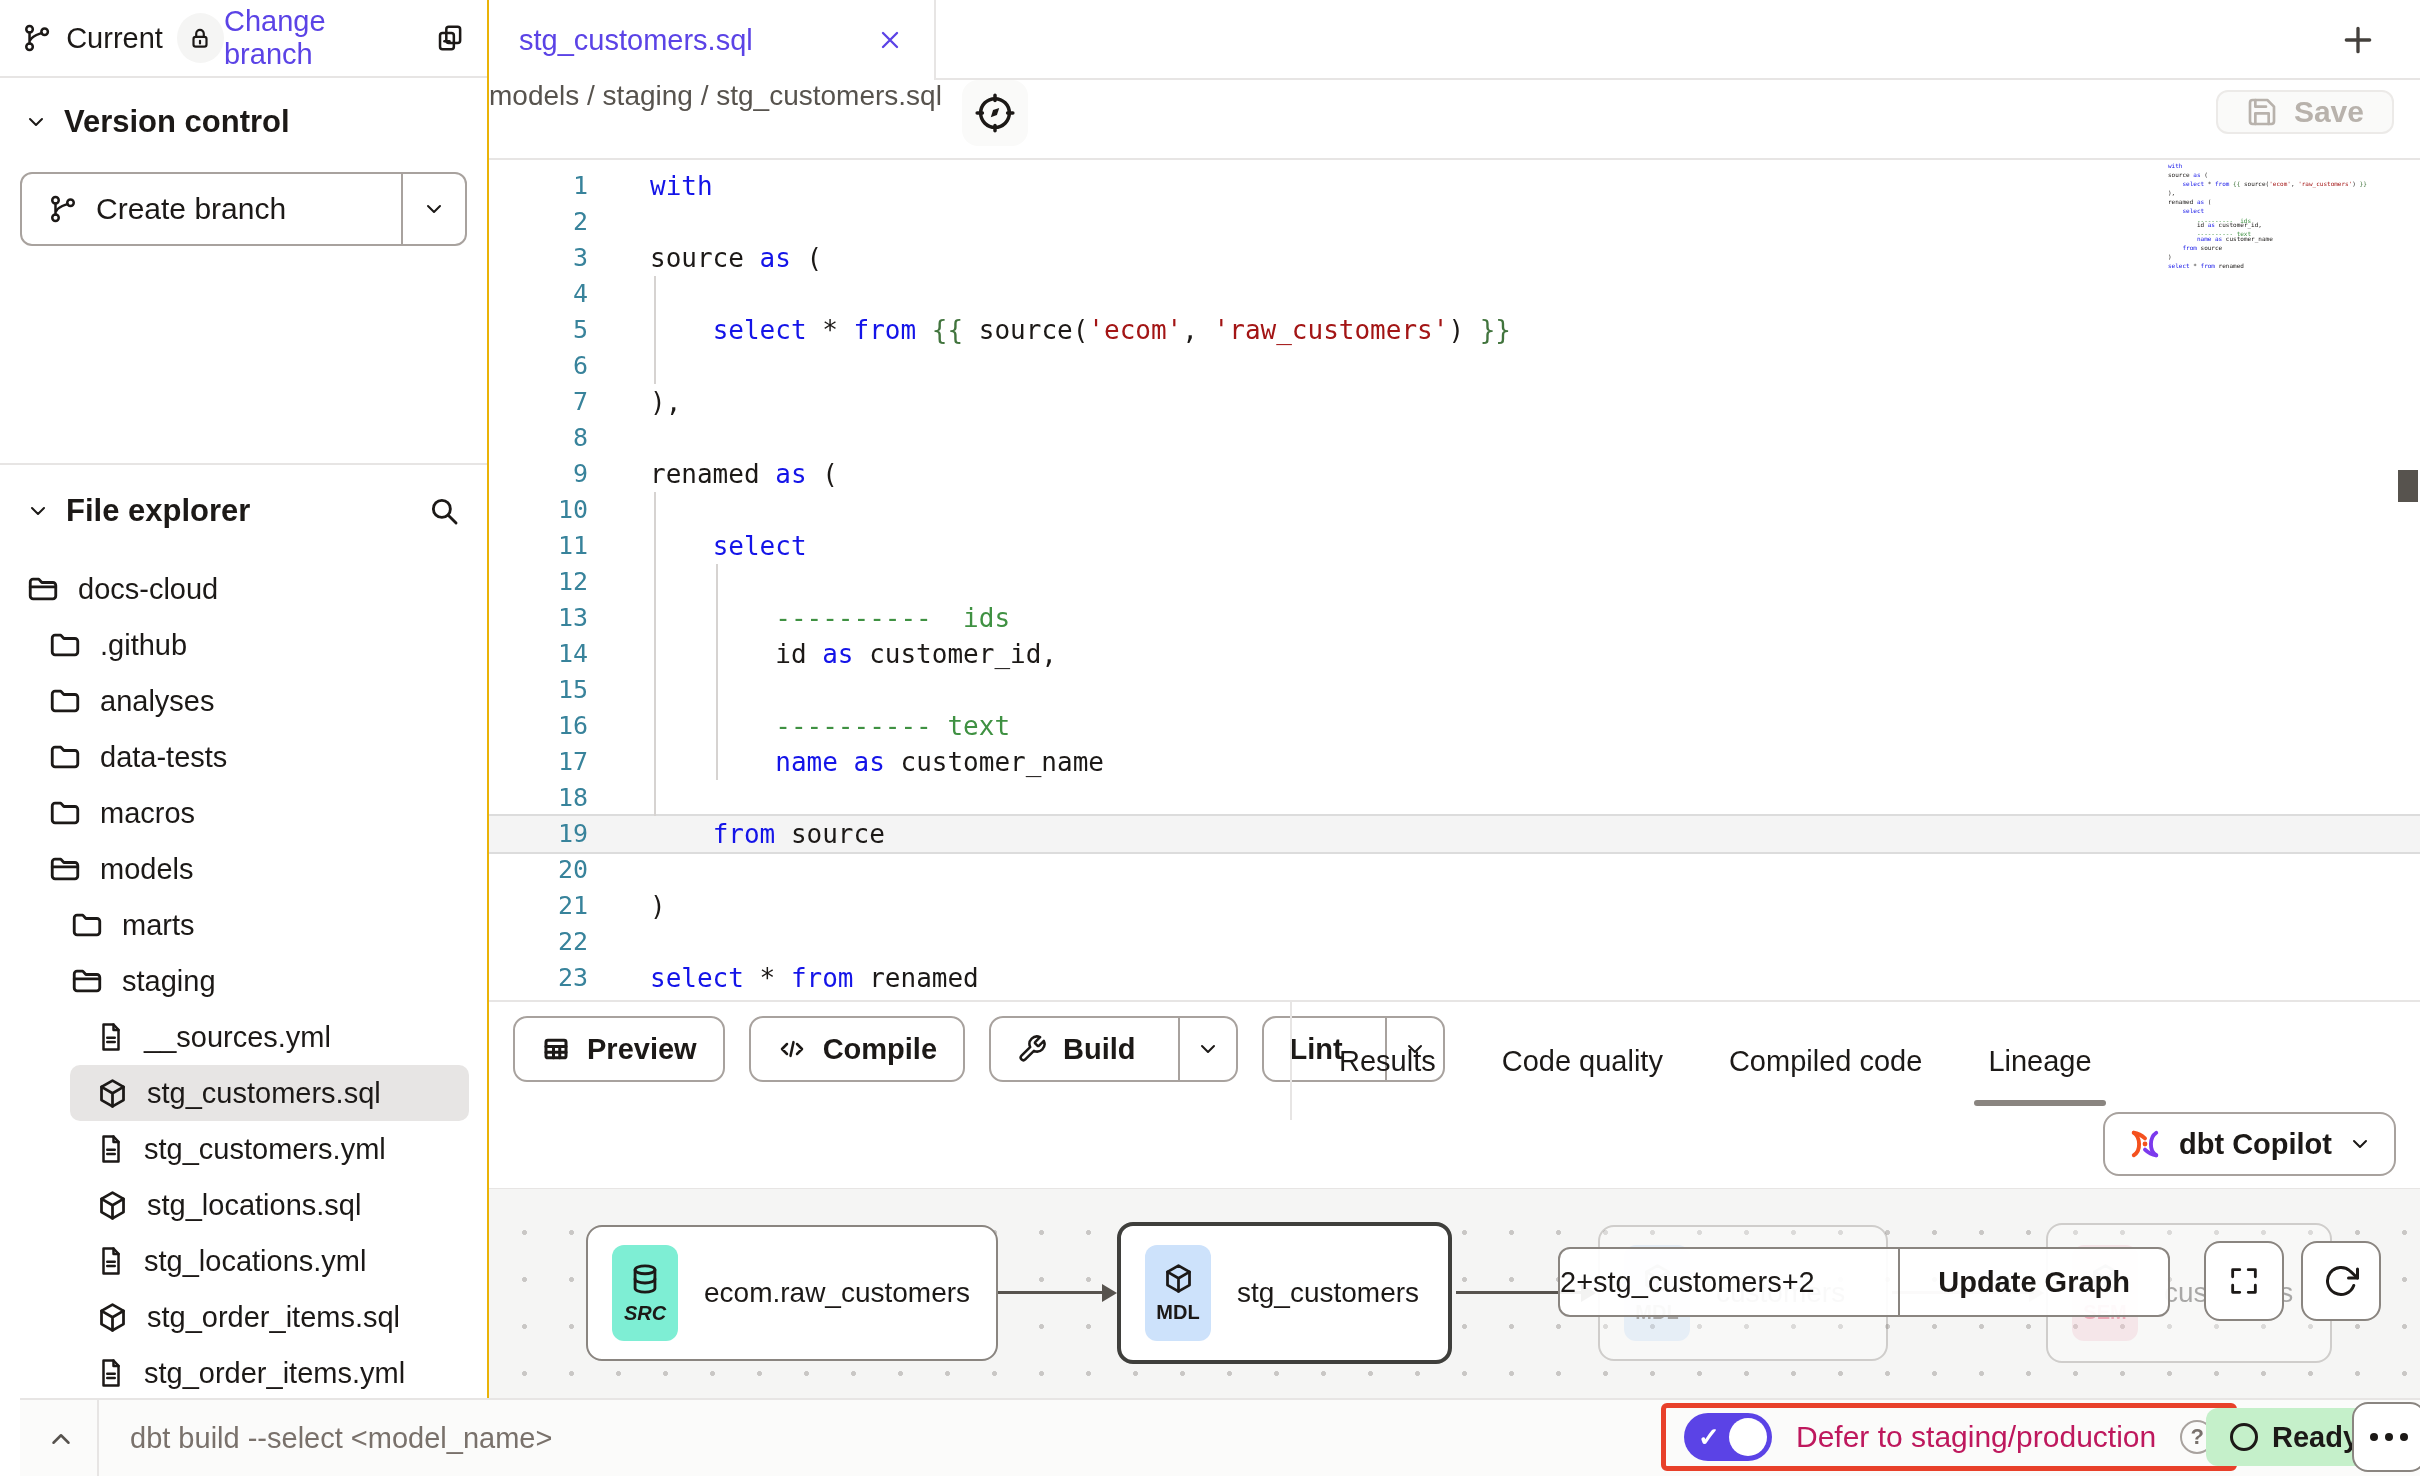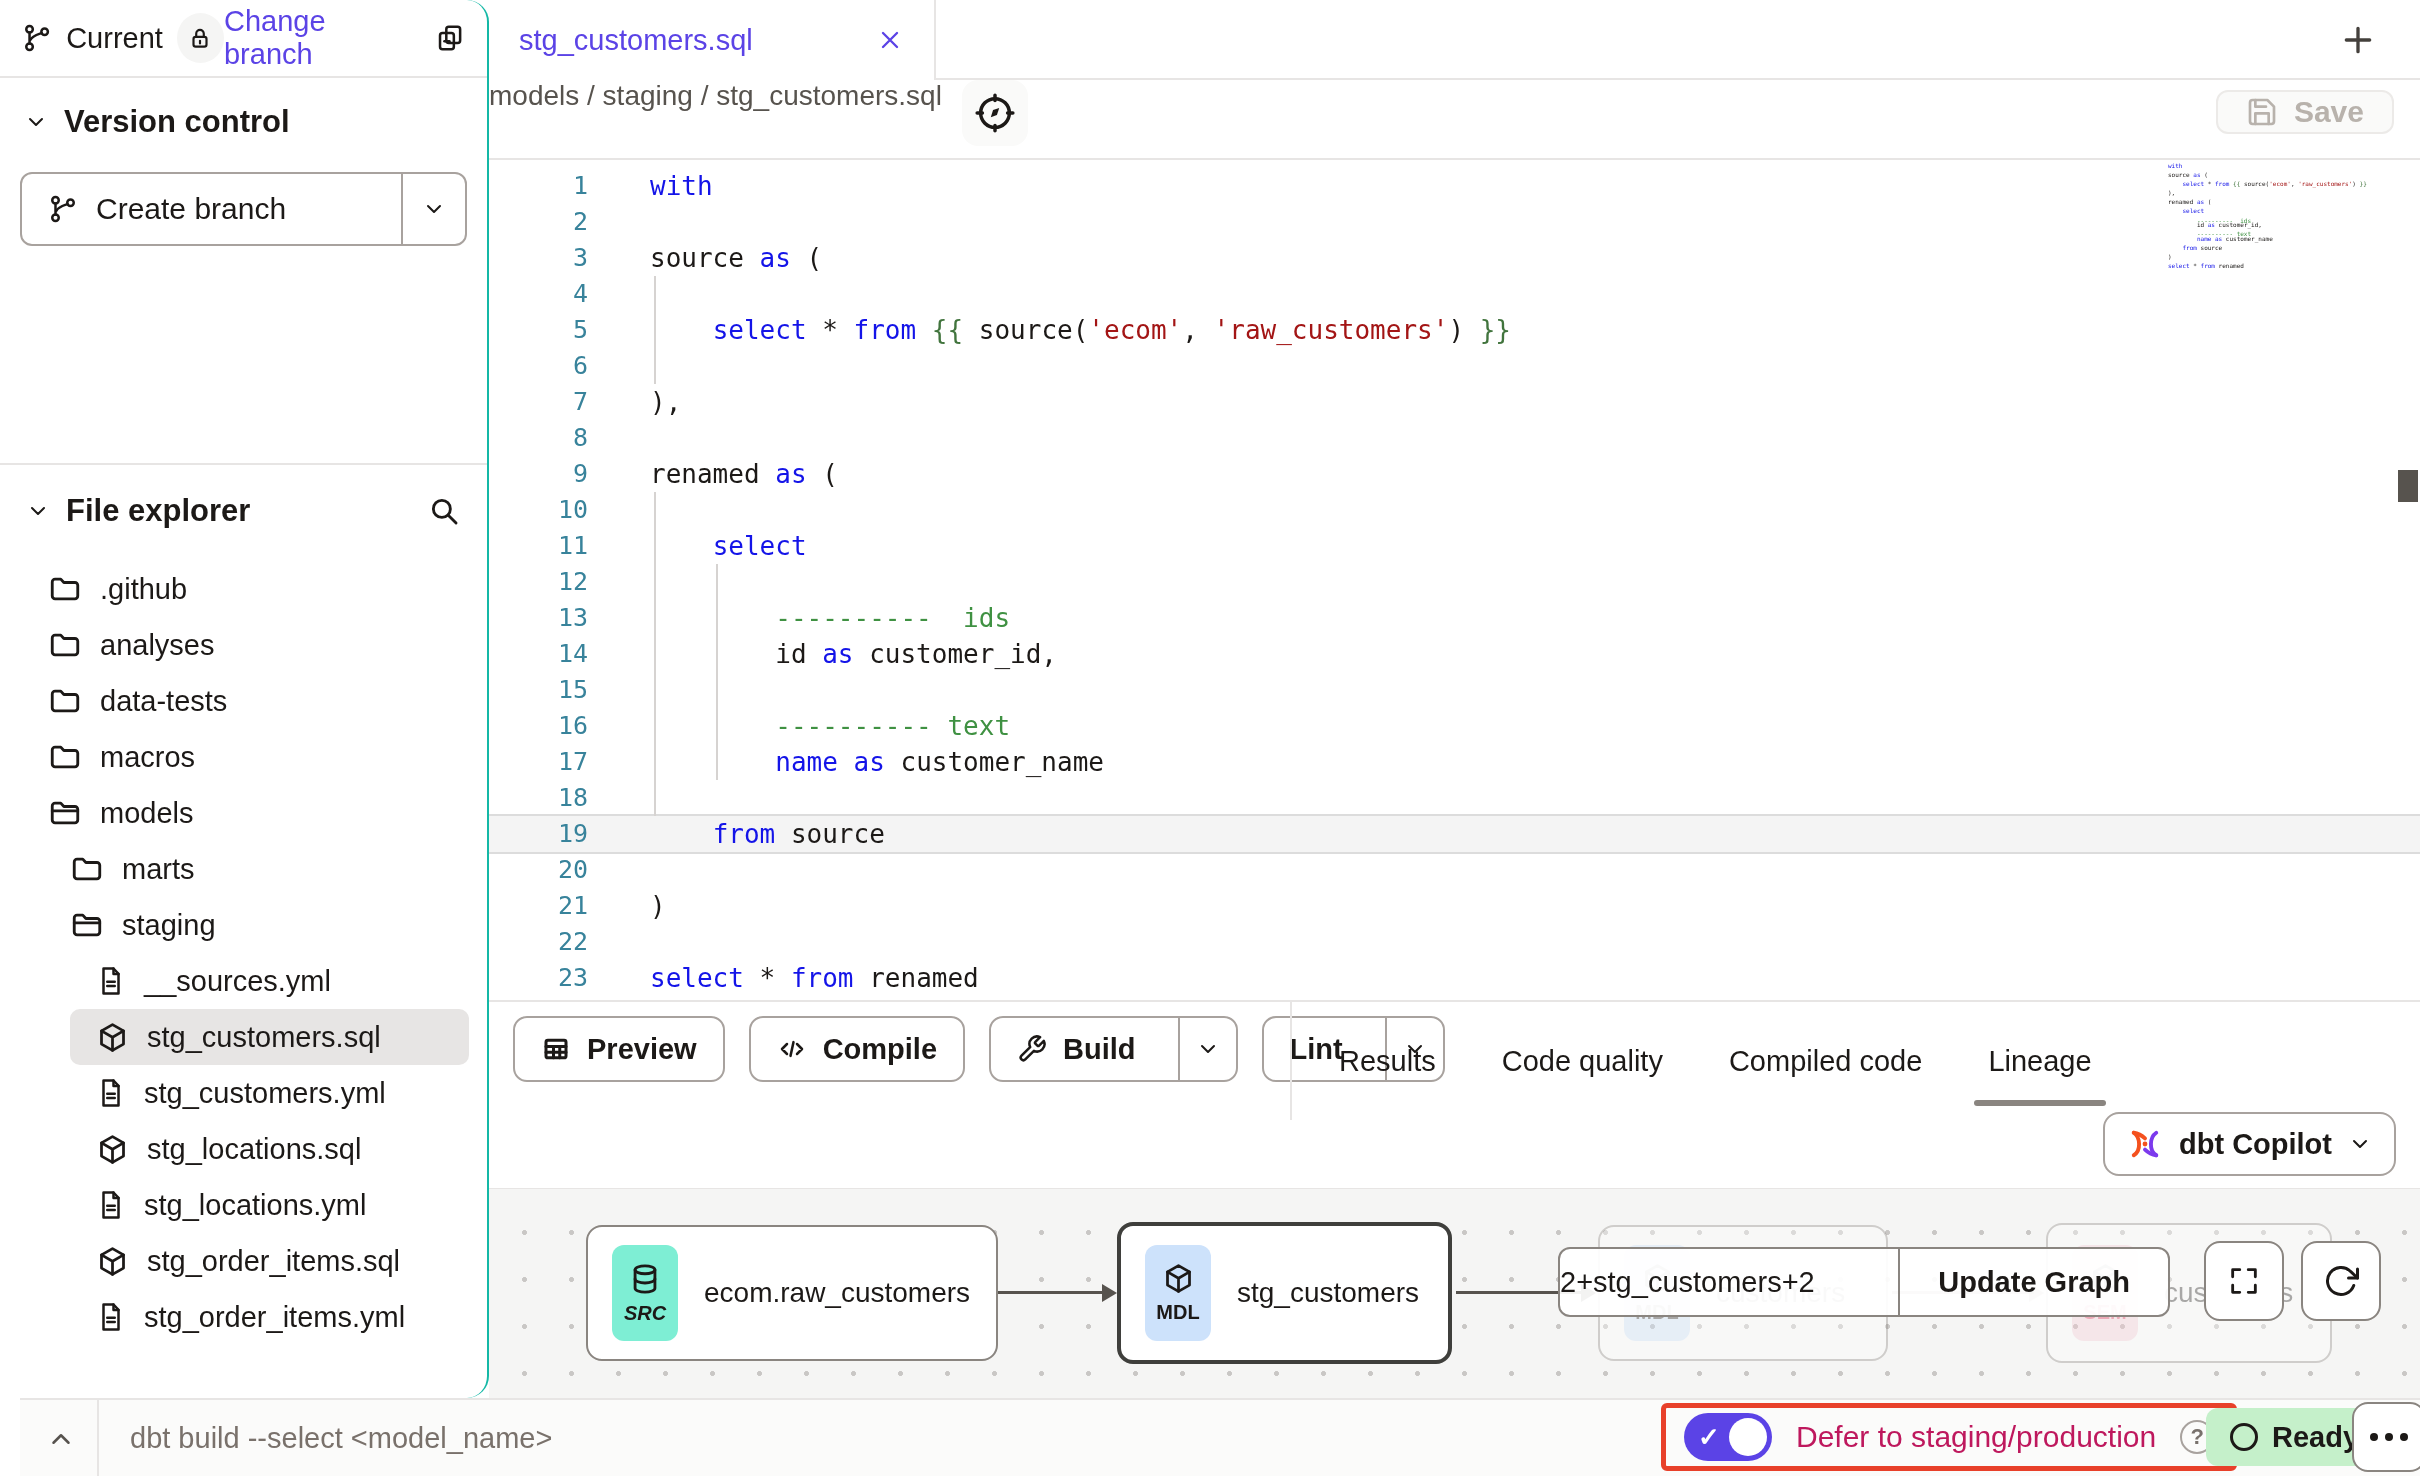--- a/index.html
+++ b/index.html
@@ -5,21 +5,21 @@
   * { box-sizing: border-box; margin: 0; padding: 0; }
   html,body { width:2420px; height:1476px; overflow:hidden; }
   body {
     font-family: "Liberation Sans", sans-serif;
     color:#1c1917; background:#fff; position:relative;
   }
   svg { display:block; }
   .ico { stroke:#1c1917; fill:none; stroke-width:2; stroke-linecap:round; stroke-linejoin:round; }
 
   
-  #sidebar { position:absolute; left:0; top:0; width:489px; height:1398px; background:#fff; border-right:2px solid #14b8a6;border-radius:22px; }
+  #sidebar { position:absolute; left:0; top:0; width:489px; height:1398px; background:#fff; border-right:2px solid #eab308; }
   #side-top { height:78px; border-bottom:2px solid #e7e5e4; display:flex; align-items:center; padding:0 22px; }
   #side-top .cur-label { font-size:29px; font-weight:500; margin-left:14px; }
   .lock-circle { width:50px; height:50px; border-radius:50%; background:#f5f5f4; display:flex; align-items:center; justify-content:center; margin-left:14px; }
   .change-branch { margin-left:auto; color:var(--accent); font-size:29px; font-weight:500; cursor:pointer; }
   .copy-btn { margin-left:24px; }
 
   #vc-header { display:flex; align-items:center; gap:16px; padding:26px 24px 10px 24px; }
   #vc-header .title { font-size:31px; font-weight:700; }
   #create-branch { margin:22px 20px 0 20px; height:74px; border:2px solid #a8a29e; border-radius:12px; display:flex; background:#fff; }
   #create-branch .main { flex:1; display:flex; align-items:center; gap:18px; padding-left:26px; font-size:30px; font-weight:500; }
@@ -169,20 +169,29 @@
       <svg class="ico" width="24" height="24" viewBox="0 0 24 24">
           <path d="M6 9l6 6 6-6"></path>
         </svg>
       <span class="title">File explorer</span>
       <svg class="ico search" width="34" height="34" viewBox="0 0 24 24">
           <circle cx="10.5" cy="10.5" r="6"></circle>
           <path d="M15 15l5.5 5.5"></path>
         </svg>
     </div>
     <div id="file-tree">
+        <div class="tree-row" style="padding-left: 26px;">
+          <span class="ticon">
+            <svg class="ico" width="34" height="34" viewBox="0 0 24 24">
+              <path d="M3 7a2 2 0 0 1 2-2h4l2.2 2.4H19a2 2 0 0 1 2 2V17a2 2 0 0 1-2 2H5a2 2 0 0 1-2-2z"></path>
+              <path d="M3 10.5h18"></path>
+            </svg>
+          </span>
+          <span>docs-cloud</span>
+        </div>
         <div class="tree-row" style="padding-left: 48px;">
           <span class="ticon">
             <svg class="ico" width="34" height="34" viewBox="0 0 24 24">
               <path d="M3 7a2 2 0 0 1 2-2h4l2.2 2.4H19a2 2 0 0 1 2 2V17a2 2 0 0 1-2 2H5a2 2 0 0 1-2-2z"></path>
             </svg>
           </span>
           <span>.github</span>
         </div>
         <div class="tree-row" style="padding-left: 48px;">
           <span class="ticon">

